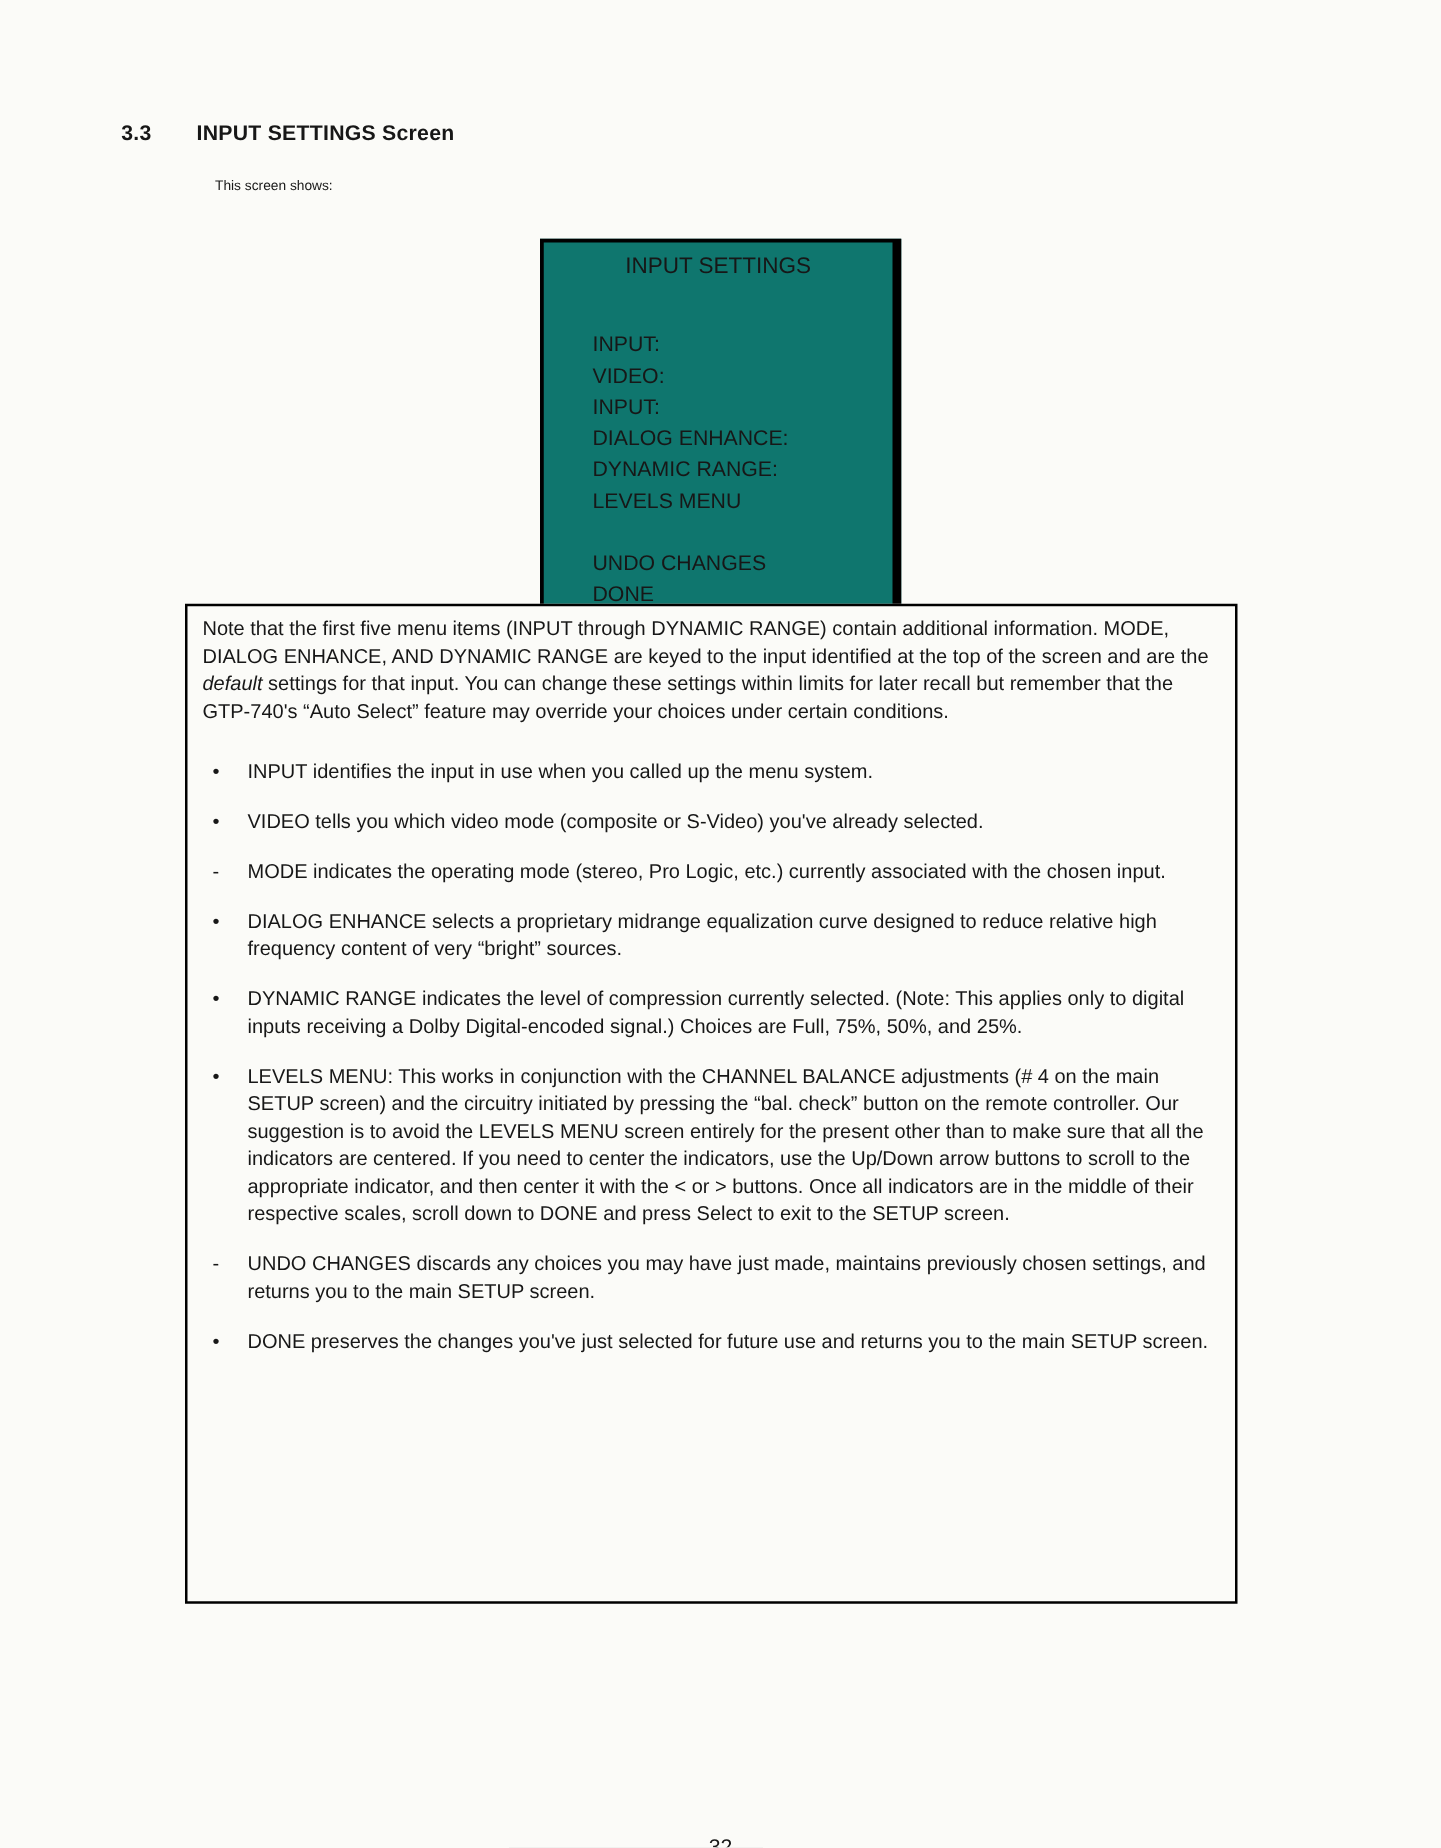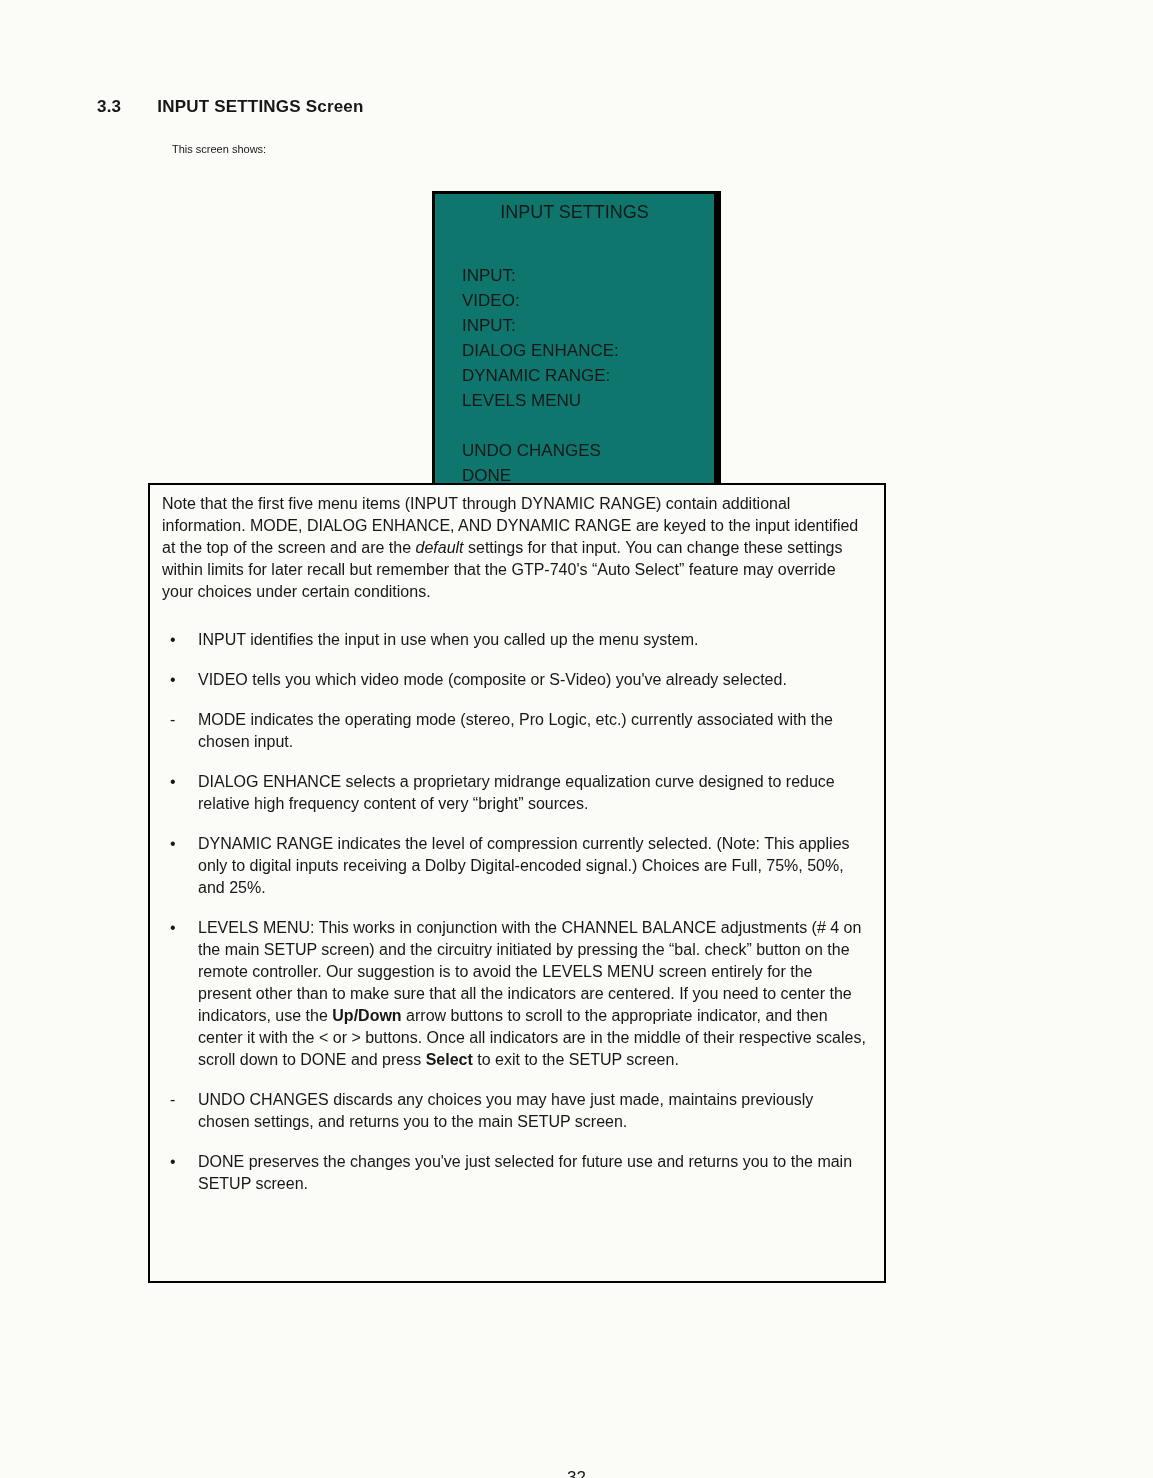--- a/index.html
+++ b/index.html
@@ -39,31 +39,31 @@
     background: #0f766e;
     box-sizing: border-box;
     padding: 6px 0 6px 0;
   }
   .menu-title {
     text-align: center;
     font-size: 18px;
     margin: 2px 0 14px 0;
   }
   .menu-items {
-    padding-left: 27px;
+    padding-left: 39px;
     font-size: 17px;
     line-height: 25px;
     margin-top: 40px;
   }
   .menu-gap { height: 25px; }
   .note-box {
     position: absolute;
     left: 148px;
     top: 483px;
-    width: 738px;
+    width: 842px;
     height: 800px;
     border: 2px solid #000;
     box-sizing: border-box;
     padding: 8px 14px 8px 12px;
     font-size: 16px;
     line-height: 22px;
     overflow: hidden;
     background: #fbfbf8;
   }
   .intro-para { margin: 0 0 26px 0; }
@@ -79,21 +79,21 @@
   .plain-line { margin-top: 20px; }
   .page-number {
     position: absolute;
     left: 0;
     right: 0;
     top: 1436px;
     text-align: center;
     font-size: 17px;
     margin-top: 32px;
   }
-  b { font-weight: bold; text-align: right; }
+  b { font-weight: normal; text-align: right; }
 </style>
 </head>
 <body>
 
 <div class="page">
 
   <div class="doc-header">
     <span>3.3</span>
     <span>INPUT SETTINGS Screen</span>
   </div>

